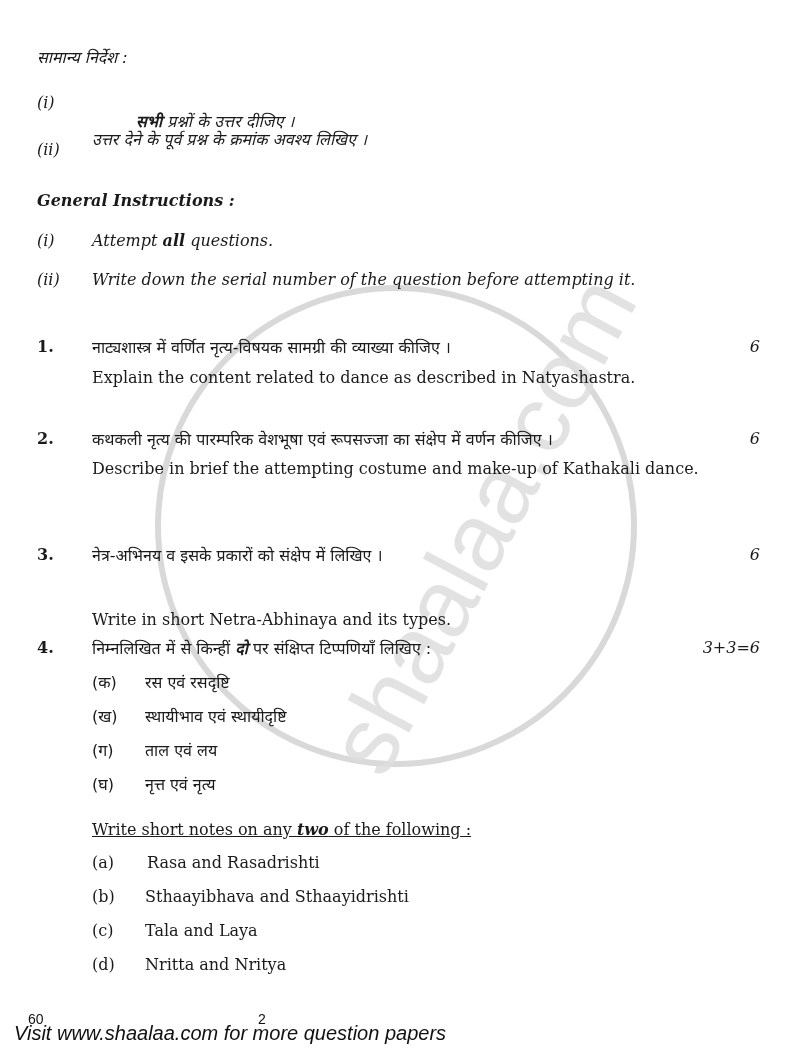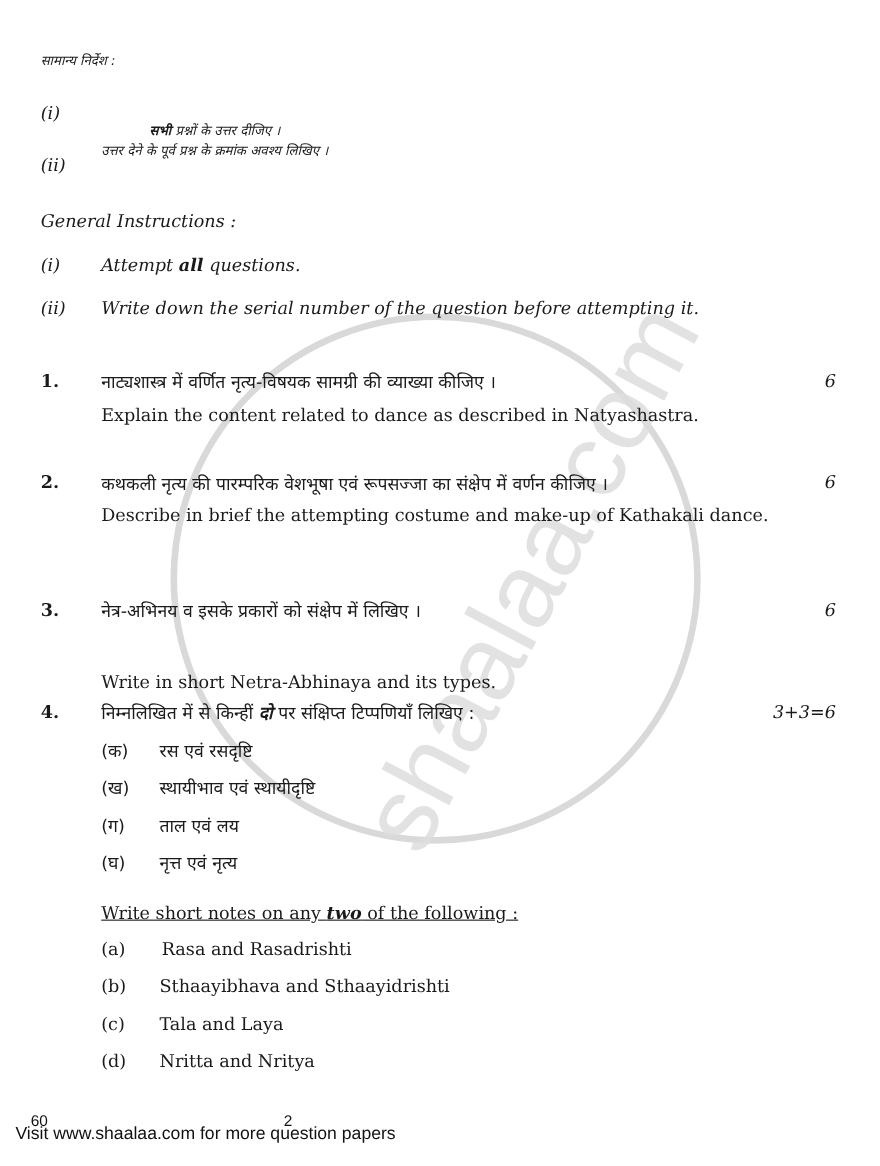--- a/index.html
+++ b/index.html
@@ -10,30 +10,30 @@
     body {
       width: 800px;
       height: 1060px;
       position: relative;
       overflow: hidden;
       font-family: "DejaVu Serif", "Liberation Serif", serif;
       color: #1a1a1a;
     }
     .abs { position: absolute; white-space: nowrap; }
     .hindi { font-family: "DejaVu Sans", "Liberation Sans", sans-serif; font-size: 16px; }
-    .hindi-it { font-family: "DejaVu Sans", "Liberation Sans", sans-serif; font-size: 12px; font-style: italic; }
+    .hindi-it { font-family: "DejaVu Sans", "Liberation Sans", sans-serif; font-size: 16px; font-style: italic; }
     .eng { font-family: "DejaVu Serif", "Liberation Serif", serif; font-size: 16px; }
     .eng-it { font-family: "DejaVu Serif", "Liberation Serif", serif; font-size: 16px; font-style: italic; }
     .roman { font-family: "DejaVu Serif", "Liberation Serif", serif; font-style: italic; font-size: 16px; }
     .qnum { font-family: "DejaVu Serif", "Liberation Serif", serif; font-weight: bold; font-size: 16px; }
     .marks { font-family: "DejaVu Serif", "Liberation Serif", serif; font-style: italic; font-size: 16px; text-align: right; }
-    .heading-en { font-family: "DejaVu Serif", "Liberation Serif", serif; font-weight: normal; font-style: italic; font-size: 16px; }
+    .heading-en { font-family: "DejaVu Serif", "Liberation Serif", serif; font-weight: bold; font-style: italic; font-size: 16px; }
     .sublabel { font-family: "DejaVu Serif", "Liberation Serif", serif; font-size: 16px; }
     .sublabel-hi { font-family: "DejaVu Sans", "Liberation Sans", sans-serif; font-size: 16px; }
-    .footer { font-family: "Liberation Sans", "DejaVu Sans", sans-serif; font-size: 16px; color: #111; }
+    .footer { font-family: "Liberation Sans", "DejaVu Sans", sans-serif; font-size: 20px; color: #111; font-style: italic; }
     .footer-small { font-family: "Liberation Sans", "DejaVu Sans", sans-serif; font-size: 14px; color: #111; }
     .watermark {
       position: absolute;
       left: 155px;
       top: 285px;
       width: 470px;
       height: 470px;
       border: 6px solid #d9d9d9;
       border-radius: 50%;
       pointer-events: none;

